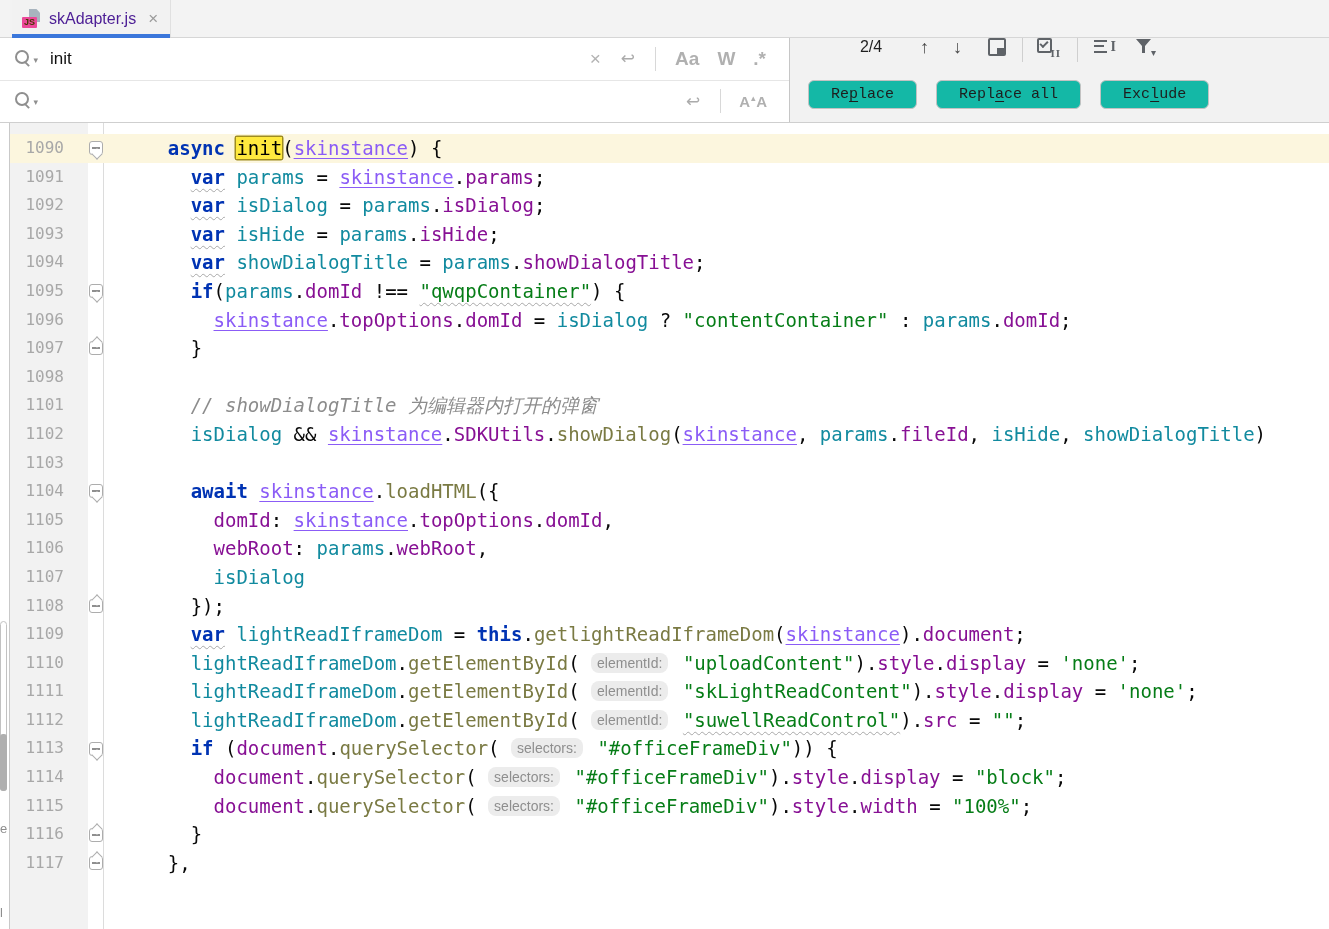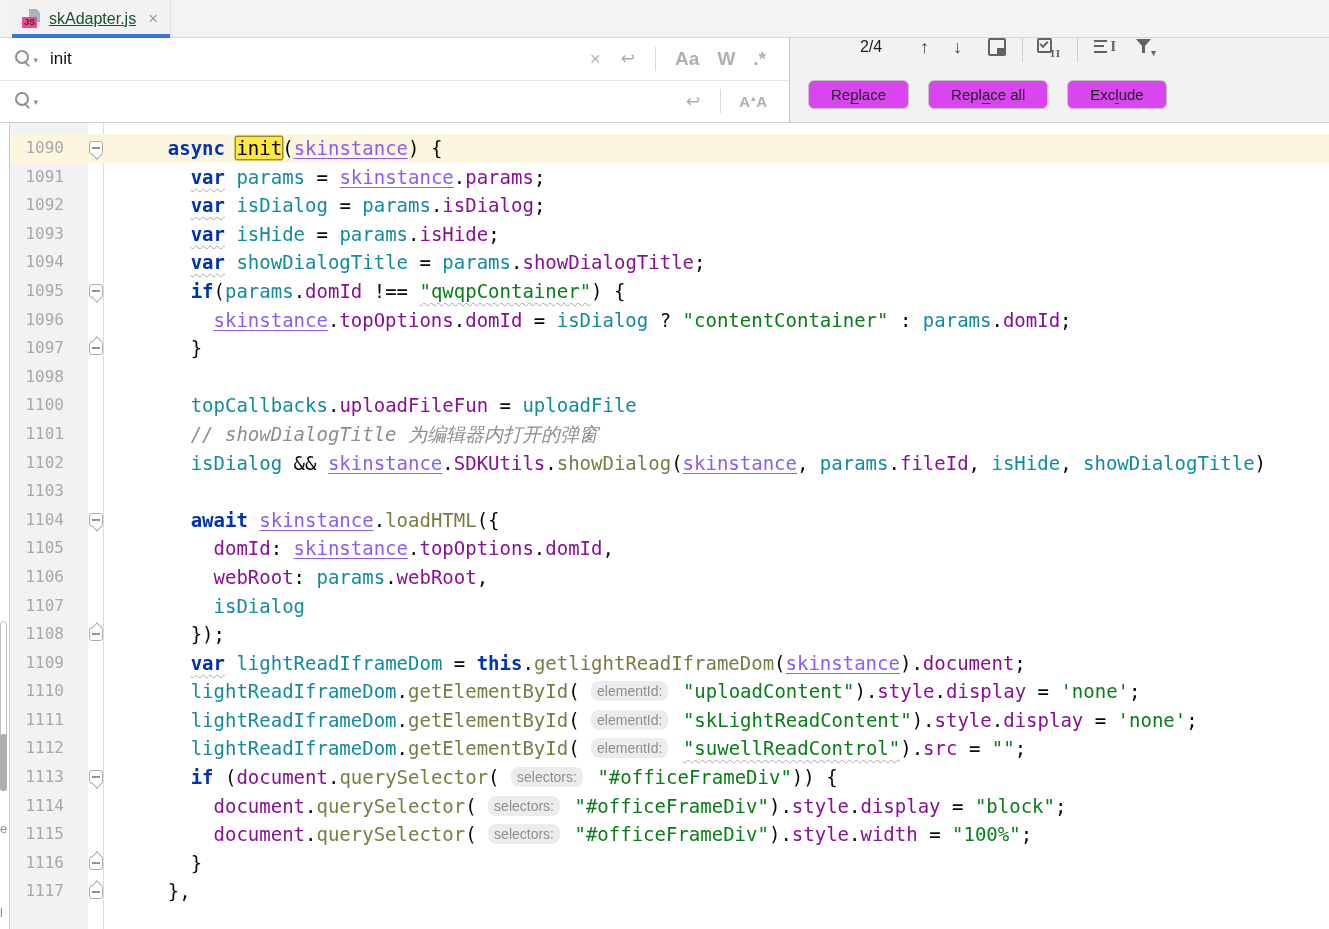--- a/index.html
+++ b/index.html
@@ -3,21 +3,21 @@
 <meta charset="utf-8">
 <style>
   html,body{margin:0;padding:0;}
   body{width:1329px;height:929px;overflow:hidden;font-family:"Liberation Sans",sans-serif;background:#fff;}
   .app{position:relative;width:1329px;height:929px;background:#fff;}
 
   
   .tabbar{height:37px;background:#F3F3F3;border-bottom:1px solid #D6D6D6;display:flex;align-items:stretch;}
   .tab{margin-left:12px;padding:0 12px 0 10px;display:flex;align-items:center;gap:8px;position:relative;background:#F2F2F2;border-right:1px solid #E0E0E0;}
   .tab::after{content:"";position:absolute;left:0;right:0;bottom:-1px;height:4px;background:var(--accent);}
-  .tab-title{font-size:16px;color:#14532d;text-decoration:underline;}
+  .tab-title{font-size:16px;color:#4c1d95;}
   .tab-close{font-size:17px;color:#9B9B9B;margin-left:4px;line-height:1;cursor:pointer;}
   .ficon{width:19px;height:19px;position:relative;flex:0 0 19px;}
   .ficon .page{position:absolute;right:1px;top:0;width:11px;height:13px;background:#A8B4BE;clip-path:polygon(0 0,68% 0,100% 28%,100% 100%,0 100%);}
   .ficon .badge{position:absolute;left:0;bottom:0;background:#ec4899;color:#453800;font-weight:bold;font-size:9px;line-height:11px;height:11px;padding:0 2px;border-radius:1px;}
 
   
   .findbar{height:84px;border-bottom:1px solid #CFCFCF;display:flex;background:#fff;}
   .find-left{width:790px;flex:0 0 790px;background:#fff;border-right:1px solid #C6C6C6;display:flex;flex-direction:column;box-sizing:border-box;}
   .find-row{flex:1;display:flex;align-items:center;padding:0 14px;}
   .find-row.r1{border-bottom:1px solid #E6E6E6;}
@@ -45,21 +45,21 @@
   .selall .box::after{content:"";position:absolute;left:1px;top:1px;width:6px;height:3px;border-left:2px solid #5F6368;border-bottom:2px solid #5F6368;transform:rotate(-45deg);}
   .selall .rn{position:absolute;right:0;bottom:-2px;font-family:"Liberation Serif",serif;font-weight:600;font-size:11px;color:#5F6368;letter-spacing:1px;}
   .insel{position:relative;width:22px;height:17px;margin-left:16px;cursor:pointer;}
   .insel::before{content:"";position:absolute;left:0;top:2px;width:13px;height:9px;border-top:2px solid #5F6368;border-bottom:2px solid #5F6368;}
   .insel .mid{position:absolute;left:0;top:7px;width:10px;height:2px;background:#5F6368;}
   .insel .ibeam{position:absolute;right:0;top:0;font-family:"Liberation Serif",serif;font-weight:600;font-size:14px;color:#5F6368;line-height:17px;}
   .funnel{position:relative;width:20px;height:18px;margin-left:20px;cursor:pointer;}
   .funnel::before{content:"";position:absolute;left:0;top:1px;width:15px;height:14px;background:#5F6368;clip-path:polygon(0 0,100% 0,60% 50%,60% 100%,40% 100%,40% 50%);}
   .funnel .fcaret{position:absolute;right:0;bottom:-2px;font-size:10px;color:#5F6368;line-height:1;}
   .btnrow{padding-left:18px;gap:19px;}
-  .fbtn{height:29px;padding:0 22px;background:#d946ef;border:1px solid #C2C2C2;border-radius:6px;font-family:Liberation Sans, sans-serif;font-size:15px;color:#1E1E1E;display:flex;align-items:center;cursor:pointer;}
+  .fbtn{height:29px;padding:0 22px;background:#14b8a6;border:1px solid #C2C2C2;border-radius:6px;font-family:Liberation Mono, monospace;font-size:15px;color:#1E1E1E;display:flex;align-items:center;cursor:pointer;}
   .fbtn .mn{text-decoration:underline;text-underline-offset:3px;}
 
   
   .editor{position:relative;height:807px;background:#fff;overflow:hidden;}
   .gutter-bg{position:absolute;left:9px;top:0;bottom:0;width:79px;background:var(--gutter-bg);}
   .fold-guide{position:absolute;left:103px;top:0;bottom:0;width:1px;background:#DCDCDC;}
   .lines{position:relative;padding-top:11px;}
   .row{position:relative;z-index:1;display:flex;height:28.6px;padding-left:9px;white-space:pre;}
   .row.caret{background:var(--caret-line);}
   .lnum{flex:0 0 79px;width:79px;box-sizing:border-box;text-align:right;padding-right:24px;font-family:"DejaVu Sans Mono","Liberation Mono",monospace;font-size:16px;line-height:28.6px;color:var(--line-number);cursor:pointer;}
@@ -180,21 +180,20 @@
     <div class="lines" id="lines">
         <div class="row caret"><span class="lnum">1090</span><span class="lfold"><span class="fm down"><i class="tip"></i></span></span><span class="ltext"><span class="tx">    </span><span class="tk">async </span><span class="tm">init</span><span class="tx">(</span><span class="tu">skinstance</span><span class="tx">) {</span></span></div>
         <div class="row"><span class="lnum">1091</span><span class="lfold"></span><span class="ltext"><span class="tx">      </span><span class="tk wv">var</span><span class="tx"> </span><span class="tv">params</span><span class="tx"> = </span><span class="tu">skinstance</span><span class="tx">.</span><span class="tp">params</span><span class="tx">;</span></span></div>
         <div class="row"><span class="lnum">1092</span><span class="lfold"></span><span class="ltext"><span class="tx">      </span><span class="tk wv">var</span><span class="tx"> </span><span class="tv">isDialog</span><span class="tx"> = </span><span class="tv">params</span><span class="tx">.</span><span class="tp">isDialog</span><span class="tx">;</span></span></div>
         <div class="row"><span class="lnum">1093</span><span class="lfold"></span><span class="ltext"><span class="tx">      </span><span class="tk wv">var</span><span class="tx"> </span><span class="tv">isHide</span><span class="tx"> = </span><span class="tv">params</span><span class="tx">.</span><span class="tp">isHide</span><span class="tx">;</span></span></div>
         <div class="row"><span class="lnum">1094</span><span class="lfold"></span><span class="ltext"><span class="tx">      </span><span class="tk wv">var</span><span class="tx"> </span><span class="tv">showDialogTitle</span><span class="tx"> = </span><span class="tv">params</span><span class="tx">.</span><span class="tp">showDialogTitle</span><span class="tx">;</span></span></div>
         <div class="row"><span class="lnum">1095</span><span class="lfold"><span class="fm down"><i class="tip"></i></span></span><span class="ltext"><span class="tx">      </span><span class="tk">if</span><span class="tx">(</span><span class="tv">params</span><span class="tx">.</span><span class="tp">domId</span><span class="tx"> !== </span><span class="ts wv">"qwqpContainer"</span><span class="tx">) {</span></span></div>
         <div class="row"><span class="lnum">1096</span><span class="lfold"></span><span class="ltext"><span class="tx">        </span><span class="tu">skinstance</span><span class="tx">.</span><span class="tp">topOptions</span><span class="tx">.</span><span class="tp">domId</span><span class="tx"> = </span><span class="tv">isDialog</span><span class="tx"> ? </span><span class="ts">"contentContainer"</span><span class="tx"> : </span><span class="tv">params</span><span class="tx">.</span><span class="tp">domId</span><span class="tx">;</span></span></div>
         <div class="row"><span class="lnum">1097</span><span class="lfold"><span class="fm up"><i class="tip"></i></span></span><span class="ltext"><span class="tx">      }</span></span></div>
         <div class="row"><span class="lnum">1098</span><span class="lfold"></span><span class="ltext"></span></div>
-        <div class="row"><span class="lnum">1100</span><span class="lfold"></span><span class="ltext"><span class="tx">      </span><span class="tv">topCallbacks</span><span class="tx">.</span><span class="tp">uploadFileFun</span><span class="tx"> = </span><span class="tv">uploadFile</span></span></div>
         <div class="row"><span class="lnum">1101</span><span class="lfold"></span><span class="ltext"><span class="tx">      </span><span class="tc">// showDialogTitle 为编辑器内打开的弹窗</span></span></div>
         <div class="row"><span class="lnum">1102</span><span class="lfold"></span><span class="ltext"><span class="tx">      </span><span class="tv">isDialog</span><span class="tx"> &amp;&amp; </span><span class="tu">skinstance</span><span class="tx">.</span><span class="tp">SDKUtils</span><span class="tx">.</span><span class="tf">showDialog</span><span class="tx">(</span><span class="tu">skinstance</span><span class="tx">, </span><span class="tv">params</span><span class="tx">.</span><span class="tp">fileId</span><span class="tx">, </span><span class="tv">isHide</span><span class="tx">, </span><span class="tv">showDialogTitle</span><span class="tx">)</span></span></div>
         <div class="row"><span class="lnum">1103</span><span class="lfold"></span><span class="ltext"></span></div>
         <div class="row"><span class="lnum">1104</span><span class="lfold"><span class="fm down"><i class="tip"></i></span></span><span class="ltext"><span class="tx">      </span><span class="tk">await</span><span class="tx"> </span><span class="tu">skinstance</span><span class="tx">.</span><span class="tf">loadHTML</span><span class="tx">({</span></span></div>
         <div class="row"><span class="lnum">1105</span><span class="lfold"></span><span class="ltext"><span class="tx">        </span><span class="tp">domId</span><span class="tx">: </span><span class="tu">skinstance</span><span class="tx">.</span><span class="tp">topOptions</span><span class="tx">.</span><span class="tp">domId</span><span class="tx">,</span></span></div>
         <div class="row"><span class="lnum">1106</span><span class="lfold"></span><span class="ltext"><span class="tx">        </span><span class="tp">webRoot</span><span class="tx">: </span><span class="tv">params</span><span class="tx">.</span><span class="tp">webRoot</span><span class="tx">,</span></span></div>
         <div class="row"><span class="lnum">1107</span><span class="lfold"></span><span class="ltext"><span class="tx">        </span><span class="tv">isDialog</span></span></div>
         <div class="row"><span class="lnum">1108</span><span class="lfold"><span class="fm up"><i class="tip"></i></span></span><span class="ltext"><span class="tx">      });</span></span></div>
         <div class="row"><span class="lnum">1109</span><span class="lfold"></span><span class="ltext"><span class="tx">      </span><span class="tk wv">var</span><span class="tx"> </span><span class="tv">lightReadIframeDom</span><span class="tx"> = </span><span class="tk">this</span><span class="tx">.</span><span class="tf">getlightReadIframeDom</span><span class="tx">(</span><span class="tu">skinstance</span><span class="tx">).</span><span class="tp">document</span><span class="tx">;</span></span></div>
         <div class="row"><span class="lnum">1110</span><span class="lfold"></span><span class="ltext"><span class="tx">      </span><span class="tv">lightReadIframeDom</span><span class="tx">.</span><span class="tf">getElementById</span><span class="tx">( </span><span class="th">elementId:</span><span class="tx"> </span><span class="ts">"uploadContent"</span><span class="tx">).</span><span class="tp">style</span><span class="tx">.</span><span class="tp">display</span><span class="tx"> = </span><span class="ts">'none'</span><span class="tx">;</span></span></div>

